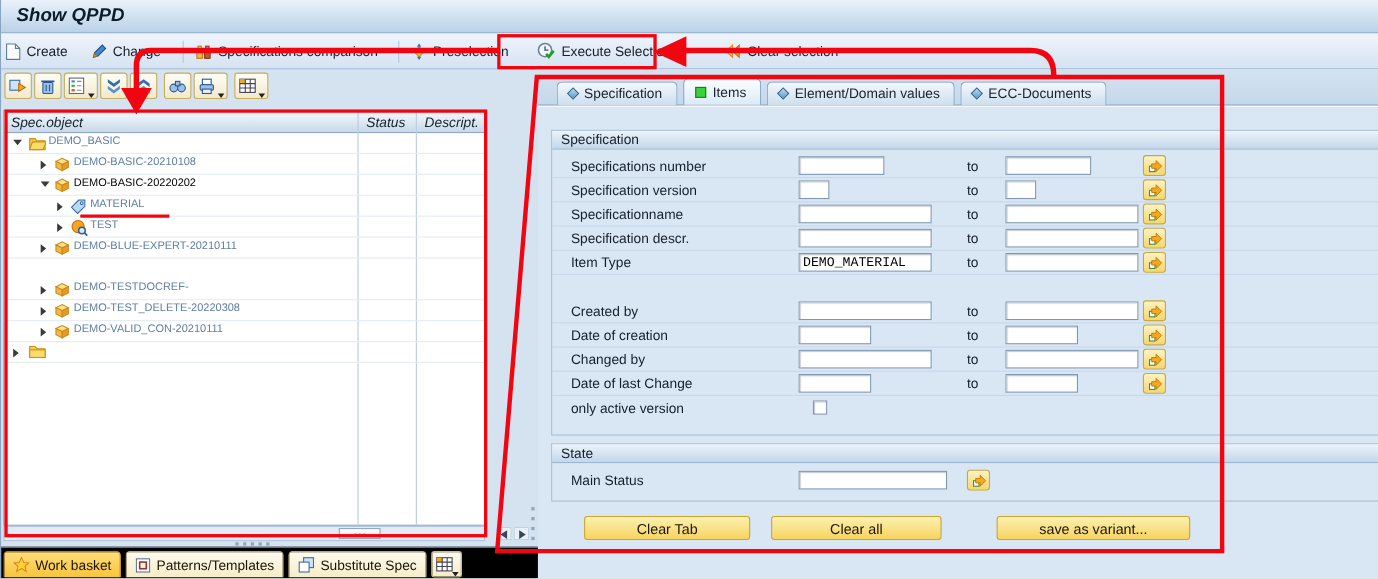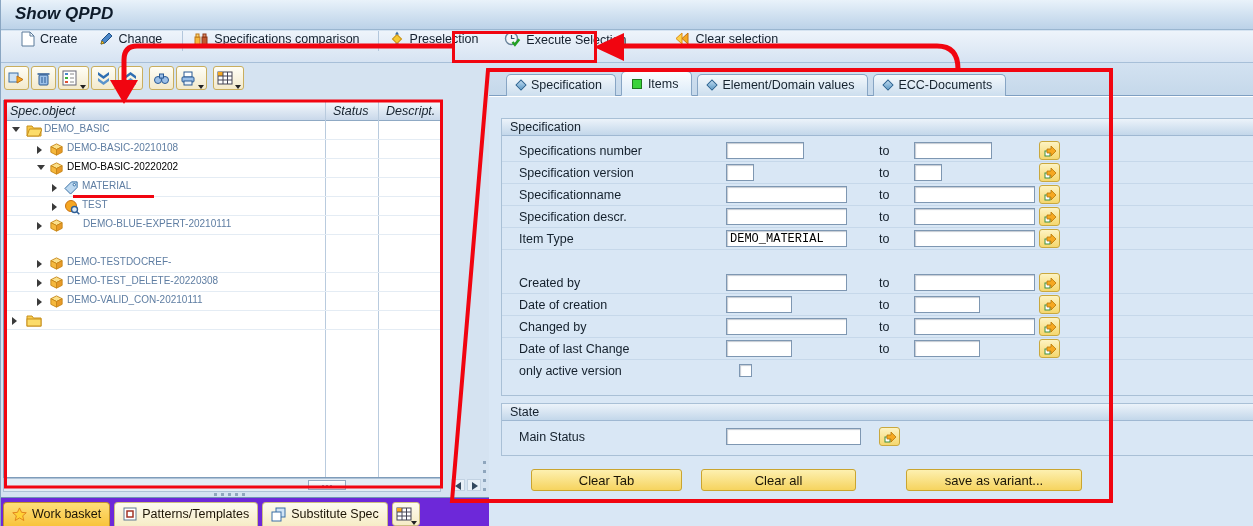--- a/index.html
+++ b/index.html
@@ -5,21 +5,21 @@
   html,body{margin:0;padding:0;background:#e8e8e8;}
   *{box-sizing:border-box;font-family:"Liberation Sans","DejaVu Sans",sans-serif;}
   .screen{position:relative;width:1253px;height:526px;background:#d5e3f1;overflow:hidden;border-left:1px solid #8aa6c2;}
   
   .titlebar{position:absolute;left:0;top:0;width:100%;height:30px;
     background:linear-gradient(180deg,#e9f2fa 0%,#cfe0f0 55%,#bcd2e8 100%);
     border-bottom:1px solid #9ab6d0;}
   .titlebar span{position:absolute;left:14px;top:4px;font-size:17px;font-weight:bold;font-style:italic;color:#0e1b2a;}
   .toolbar{position:absolute;left:0;top:31px;width:100%;height:32px;
     background:linear-gradient(180deg,#eef4fb,#d6e3f2);border-bottom:1px solid #a7bfd8;
-    display:flex;align-items:flex-start;padding-left:20px;}
+    display:flex;align-items:center;padding-left:4px;}
   .titem{display:flex;align-items:center;gap:5px;font-size:12.5px;color:#15202e;white-space:nowrap;cursor:default;}
   .tsep{width:1px;height:20px;background:#b3c7dc;margin:0 10px;}
   
   .ltb{position:absolute;left:3px;top:66px;display:flex;align-items:flex-start;}
   .tbtn{position:relative;width:25px;height:24px;margin-right:2px;border:1px solid #c9ae5e;border-radius:3px;
     background:linear-gradient(180deg,#fffef6,#f2e9cc);}
   .tbtn.dd{width:31px;}
   .tbtn svg{position:absolute;left:3px;top:3px;}
   .dda{position:absolute;right:2px;bottom:0px;width:0;height:0;border-left:3px solid transparent;border-right:3px solid transparent;border-top:4px solid #222;}
   .gap4{width:4px;}
@@ -41,22 +41,22 @@
   .thumb i{position:absolute;left:13px;top:4px;width:2px;height:2px;background:#7a93ac;box-shadow:4px 0 0 #7a93ac,8px 0 0 #7a93ac;}
   .arrbtn{position:absolute;top:479px;width:14px;height:12px;background:#e9f0f7;border:1px solid #c2d2e2;}
   .arrbtn i{position:absolute;top:2px;width:0;height:0;border-top:4px solid transparent;border-bottom:4px solid transparent;}
   .arr-l i{left:3px;border-right:6px solid #33485e;}
   .arr-r i{left:4px;border-left:6px solid #33485e;}
   .vdots{position:absolute;left:482px;top:455px;}
   .vdots i{display:block;width:3px;height:3px;background:#8fa6bd;margin:6px 0;}
   .hdots{position:absolute;left:213px;top:493px;display:flex;}
   .hdots i{display:block;width:3px;height:3px;background:#8fa6bd;margin-right:4px;}
   
-  .btabs{position:absolute;left:0;top:497px;width:489px;height:29px;background:#6d28d9;border-top:1px solid #7294b4;
-    display:flex;align-items:center;padding:3px 0 0 2px;}
+  .btabs{position:absolute;left:0;top:497px;width:489px;height:29px;background:#000000;border-top:1px solid #7294b4;
+    display:flex;align-items:flex-start;padding:3px 0 0 2px;}
   .btab{display:flex;align-items:center;gap:5px;font-size:12.5px;color:#1c1405;padding:3px 8px;height:24px;
     border:1px solid #cdbd82;border-bottom:none;border-radius:4px 4px 0 0;
     background:linear-gradient(180deg,#fefbf0,#f6ecc6);margin-right:4px;white-space:nowrap;}
   .btab.active{border-color:#c1912c;background:linear-gradient(180deg,#fede7a,#f8c43c);}
   .bgridbtn{width:28px;height:24px;position:relative;border:1px solid #cdbd82;border-radius:3px;
     background:linear-gradient(180deg,#fefbf0,#f6ecc6);}
   .bgridbtn svg{position:absolute;left:3px;top:3px;}
   
   .rpanel{position:absolute;left:488px;top:63px;width:765px;height:463px;}
   .tabstrip{position:absolute;left:0;top:0;width:100%;height:33px;background:linear-gradient(180deg,#d3e2f1,#c5d8ea);
@@ -270,21 +270,21 @@
           </svg></span>
       <span class="tlabel" style="left:78px">TEST</span>
     </div>
     <div class="trow" style="top:115px">
       <i class="exp exp-c" style="left:33px;position:absolute"></i>
       <span class="ticon" style="left:45px"><svg width="15" height="15" viewBox="0 0 16 16">
             <polygon points="2,5 8,2 14,5 8,8" fill="#fbe08a" stroke="#c88818"></polygon>
             <polygon points="2,5 8,8 8,14 2,11" fill="#f5b83d" stroke="#c88818"></polygon>
             <polygon points="14,5 8,8 8,14 14,11" fill="#e89a28" stroke="#c88818"></polygon>
           </svg></span>
-      <span class="tlabel" style="left:79px">DEMO-BLUE-EXPERT-20210111</span>
+      <span class="tlabel" style="left:63px">DEMO-BLUE-EXPERT-20210111</span>
     </div>
     <div class="trow" style="top:153px">
       <i class="exp exp-c" style="left:33px;position:absolute"></i>
       <span class="ticon" style="left:45px"><svg width="15" height="15" viewBox="0 0 16 16">
             <polygon points="2,5 8,2 14,5 8,8" fill="#fbe08a" stroke="#c88818"></polygon>
             <polygon points="2,5 8,8 8,14 2,11" fill="#f5b83d" stroke="#c88818"></polygon>
             <polygon points="14,5 8,8 8,14 14,11" fill="#e89a28" stroke="#c88818"></polygon>
           </svg></span>
       <span class="tlabel" style="left:63px">DEMO-TESTDOCREF-</span>
     </div>

